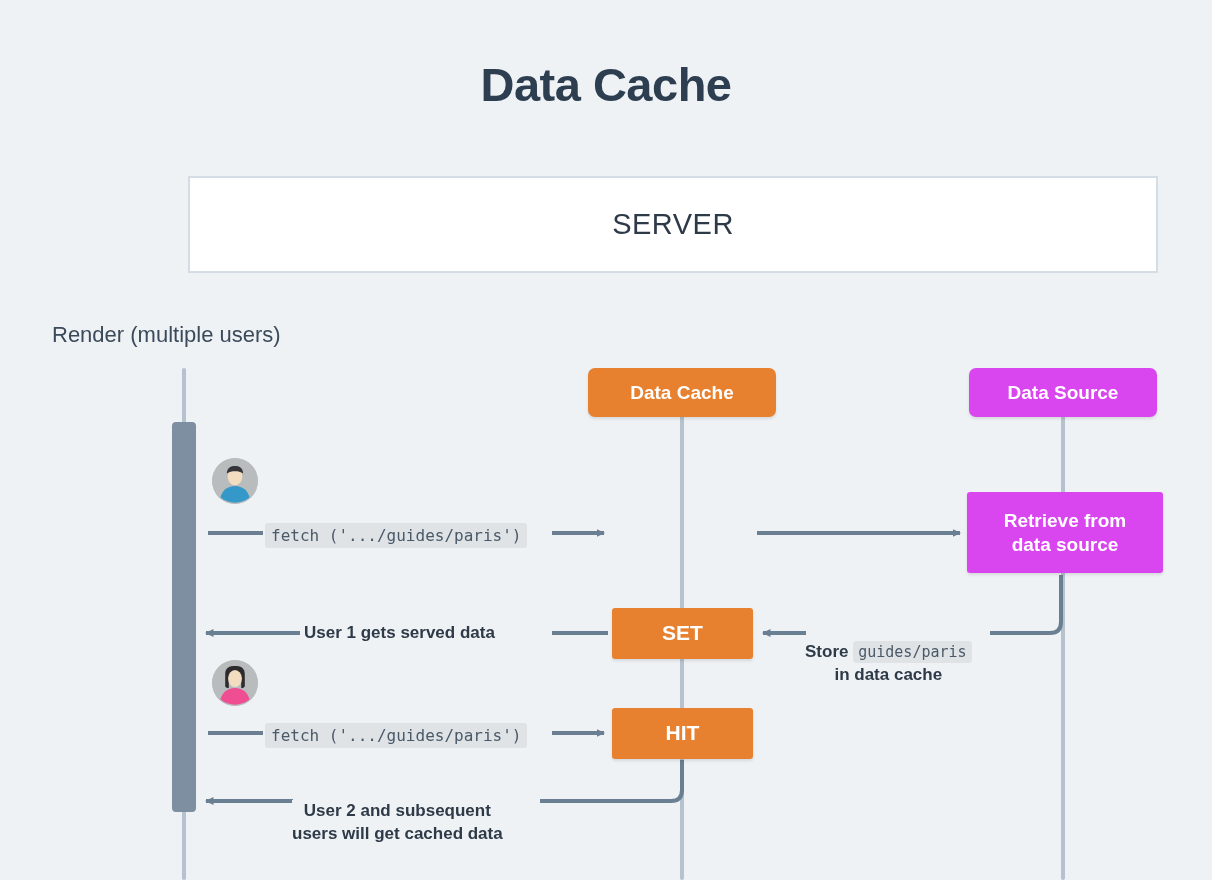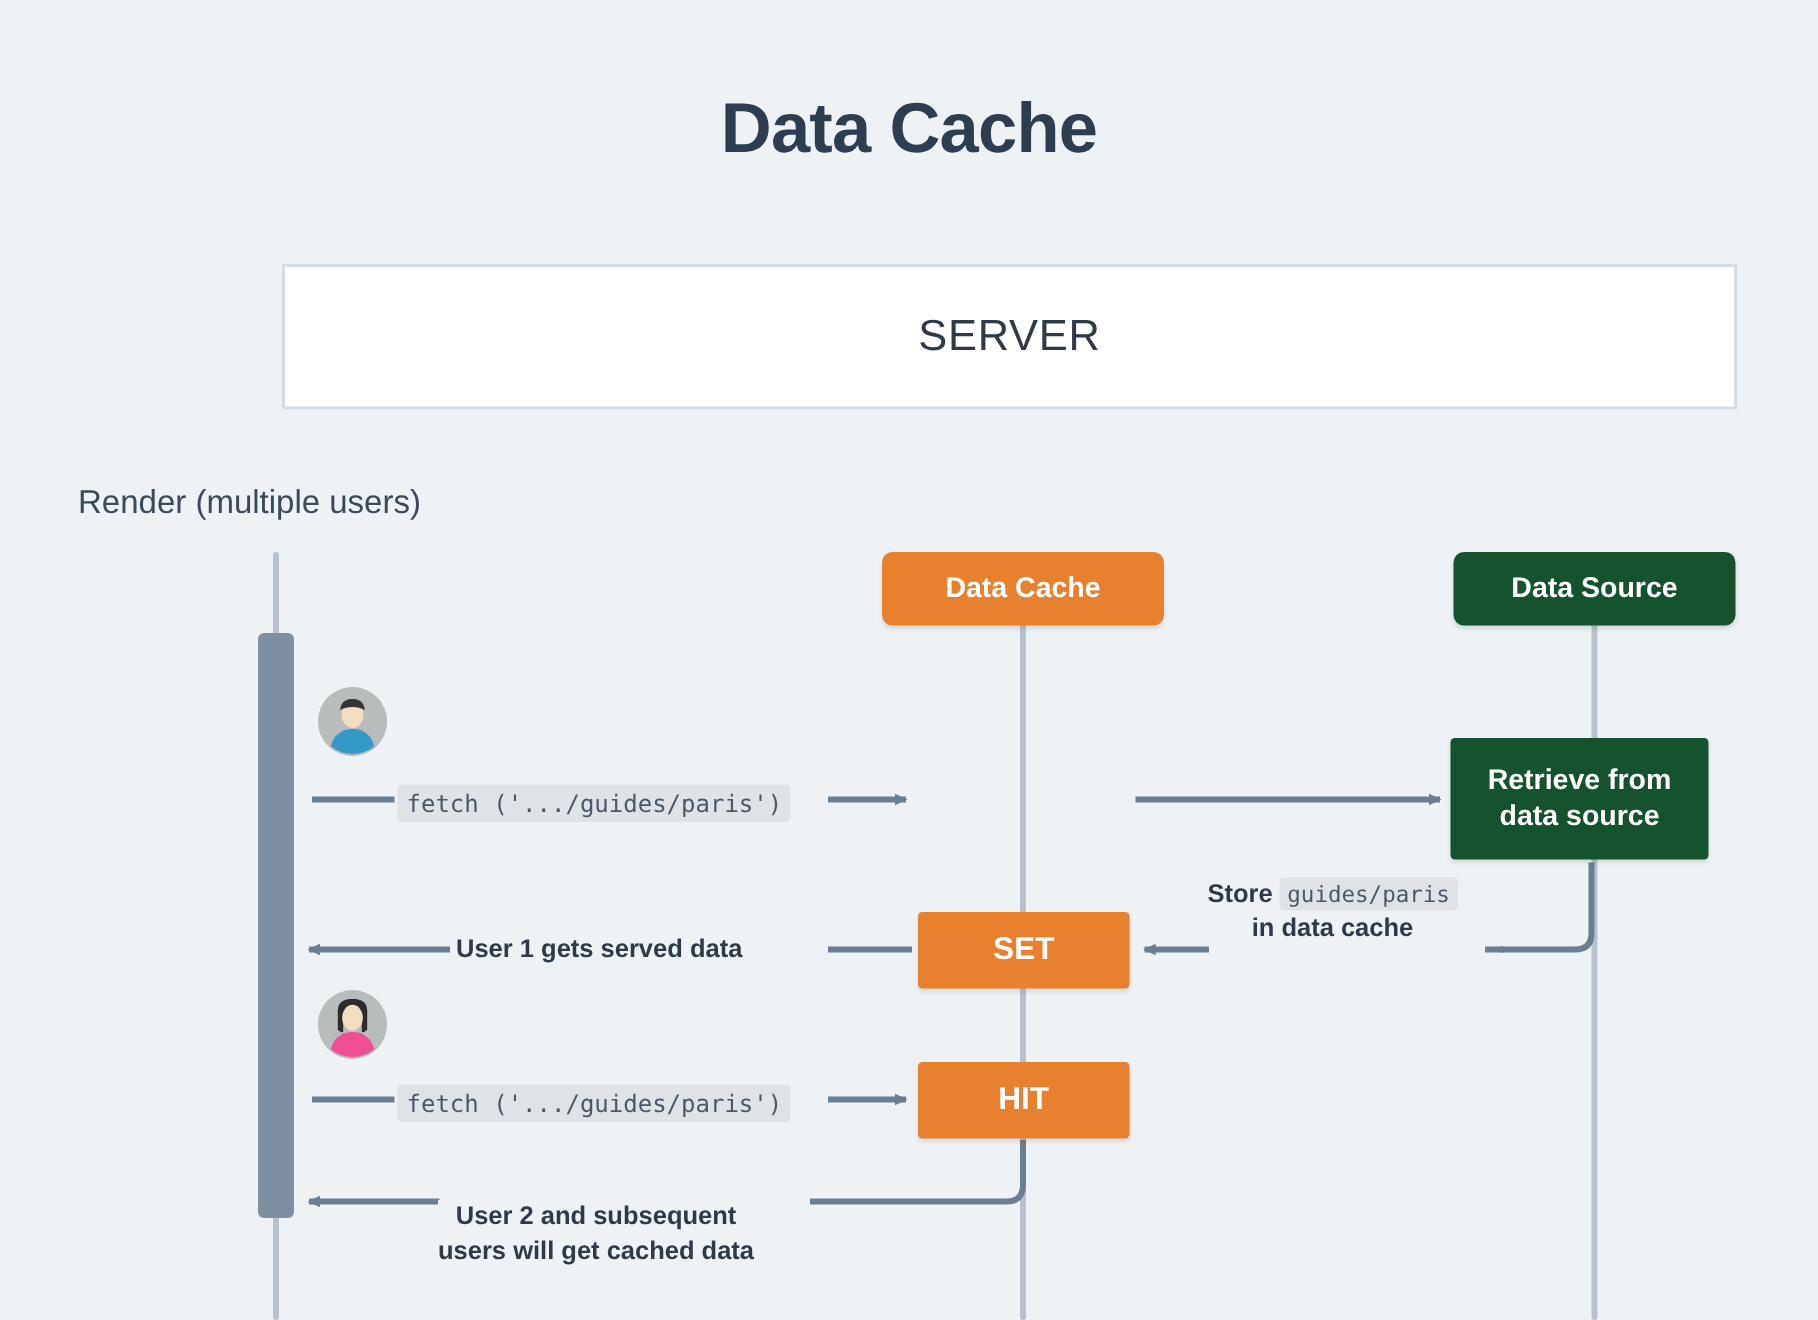--- a/index.html
+++ b/index.html
@@ -103,34 +103,34 @@
     font-weight: bold;
     box-sizing: border-box;
     line-height: 1.25;
     box-shadow: 0 2px 3px rgba(0,0,0,0.10);
   }
   .node.header {
     border-radius: 7px;
     font-size: 19px;
   }
   .node.orange { background: #e8812f; }
-  .node.red    { background: #14532d; }
+  .node.red    { background: #d946ef; }
 
   .node-cache-header  { left: 588px;  top: 368px; width: 188px; height: 49px; }
   .node-source-header { left: 969px;  top: 368px; width: 188px; height: 49px; }
 
   .node.step {
     border-radius: 3px;
     font-size: 21px;
   }
   .node-miss { left: 612px; top: 508px; width: 141px; height: 51px; }
   .node-set  { left: 612px; top: 608px; width: 141px; height: 51px; }
   .node-hit  { left: 612px; top: 708px; width: 141px; height: 51px; }
   .node-retrieve {
-    left: 967px; top: 492px; width: 172px; height: 81px;
+    left: 967px; top: 492px; width: 196px; height: 81px;
     font-size: 19px;
     border-radius: 3px;
   }
 
   
   .avatar {
     position: absolute;
     width: 46px;
     height: 46px;
     border-radius: 50%;
@@ -174,21 +174,21 @@
     color: #4a5968;
     background: #dfe3e6;
     padding: 2px 5px;
     border-radius: 3px;
     font-weight: normal;
   }
 
   .lbl-fetch-1 { left: 265px; top: 523px; }
   .lbl-fetch-2 { left: 265px; top: 723px; }
   .lbl-user1   { left: 304px; top: 622px; text-align: center; }
-  .lbl-store   { left: 805px; top: 585px; text-align: center; }
+  .lbl-store   { left: 805px; top: 641px; text-align: center; }
   .lbl-user2   { left: 292px; top: 774px; text-align: center; margin-top: 26px; }
 </style>
 </head>
 <body>
 
 <div id="stage">
 
   <div class="page-title">Data Cache</div>
 
   <div class="server-panel">

